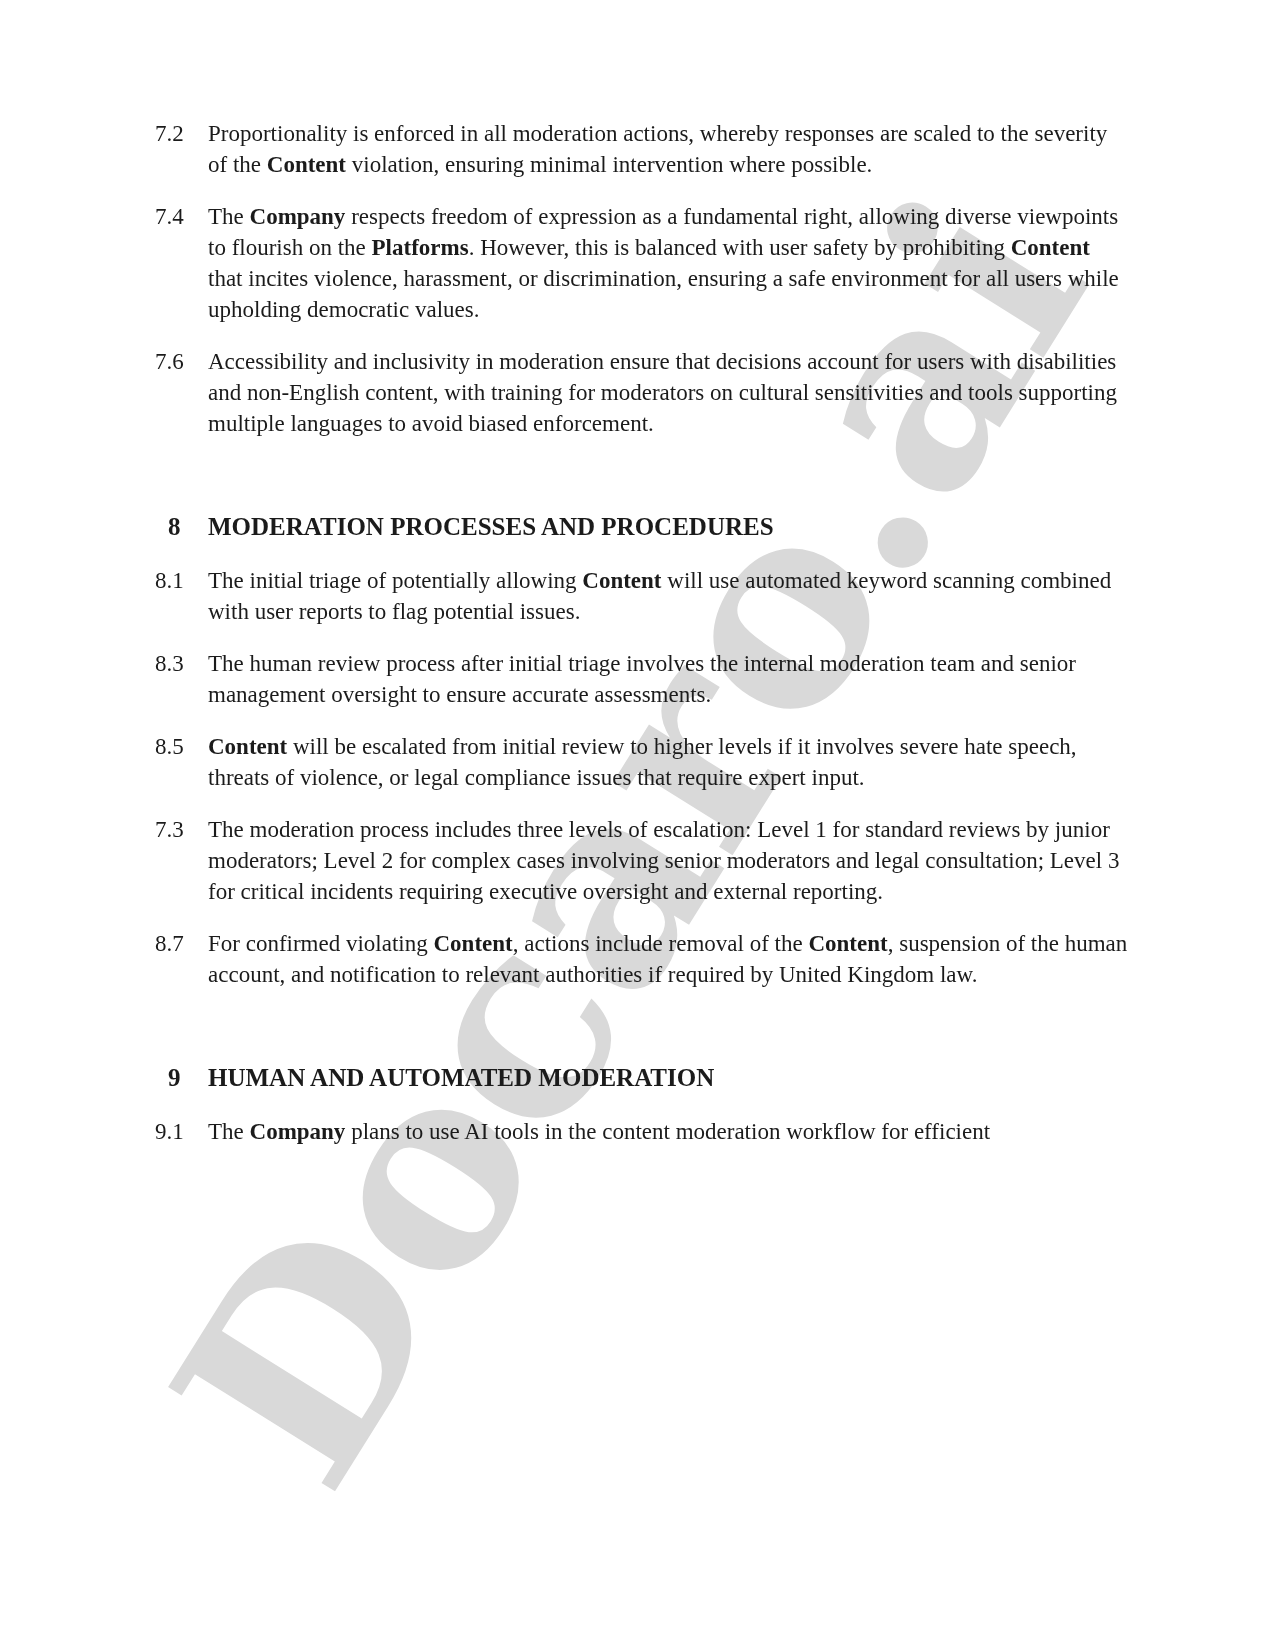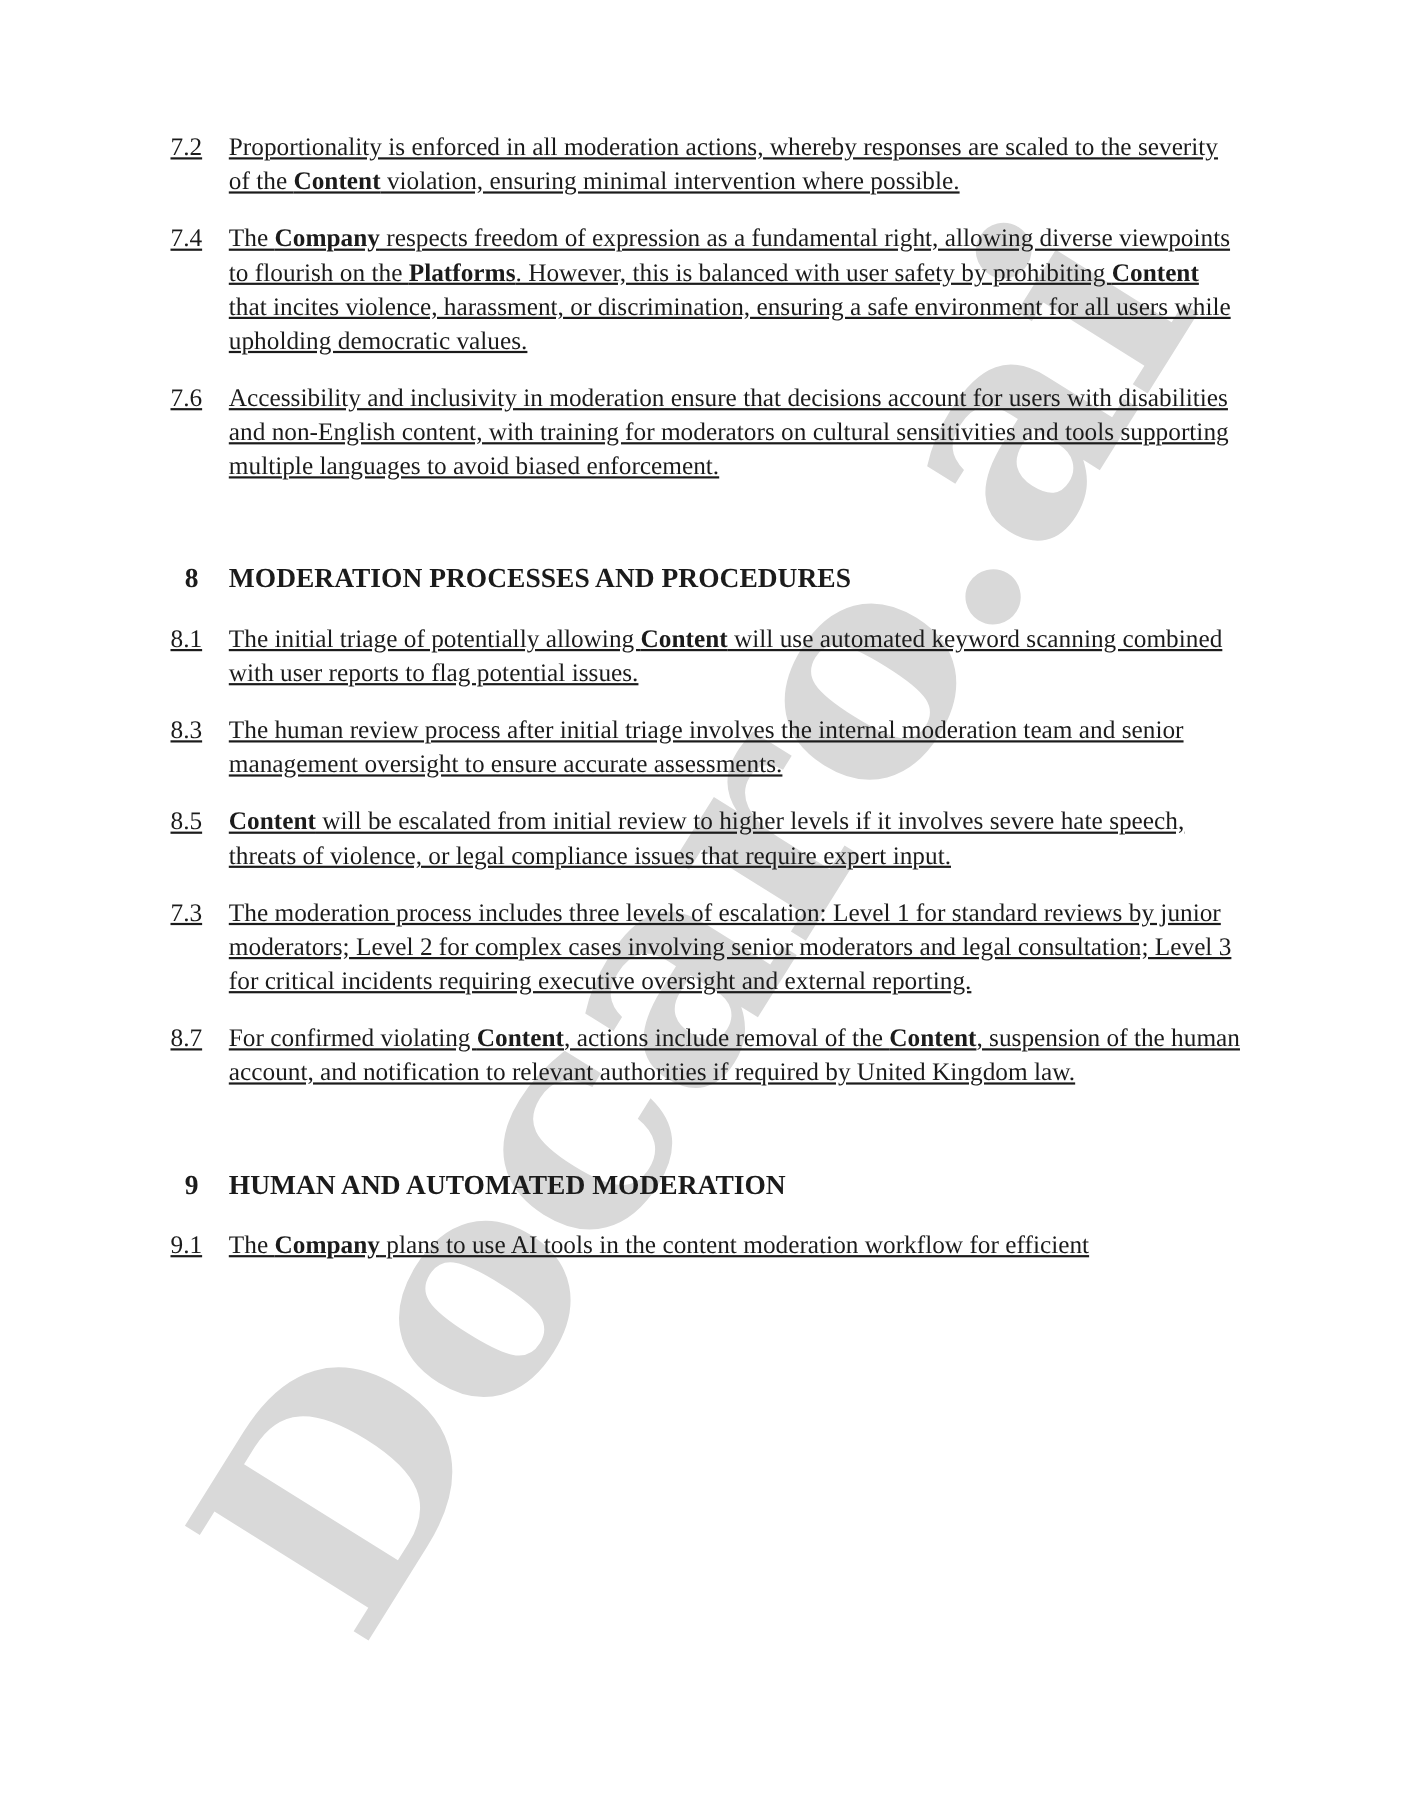--- a/index.html
+++ b/index.html
@@ -47,21 +47,20 @@
     flex-shrink: 0;
     box-sizing: border-box;
   }
   .row .body {
     flex: 1;
     min-width: 0;
   }
   .clause {
     font-size: 23px;
     line-height: 31px;
-    text-decoration: underline;
   }
   .heading {
     font-size: 25px;
     line-height: 34px;
     font-weight: bold;
     margin-top: 50px;
   }
   .heading .num {
     padding-left: 13px;
   }

